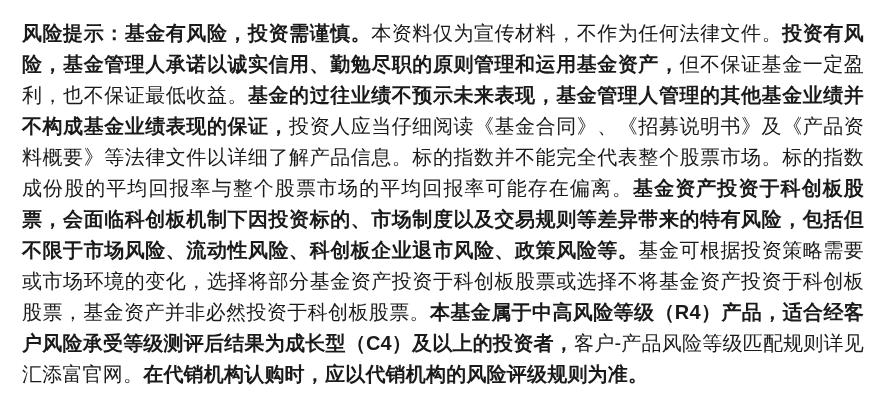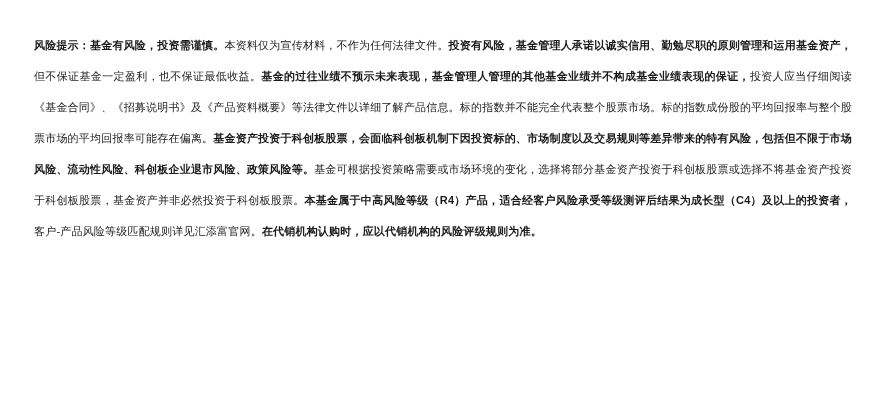--- a/index.html
+++ b/index.html
@@ -15,27 +15,27 @@
   }
   .page {
     position: relative;
     width: 886px;
     height: 419px;
     box-sizing: border-box;
     padding: 14px 18px 0 18px;
     overflow: hidden;
   }
   .disclaimer {
-    font-size: 11px;
+    font-size: 20px;
     line-height: 31px;
     text-align: justify;
     text-justify: inter-ideograph;
     letter-spacing: 0.2px;
     word-break: break-all;
-    margin: 16px;
+    margin: 4px;
   }
   .disclaimer .lead {
     font-weight: bold;
   }
   .disclaimer .strong {
     font-weight: bold;
   }
 </style>
 </head>
 <body>

